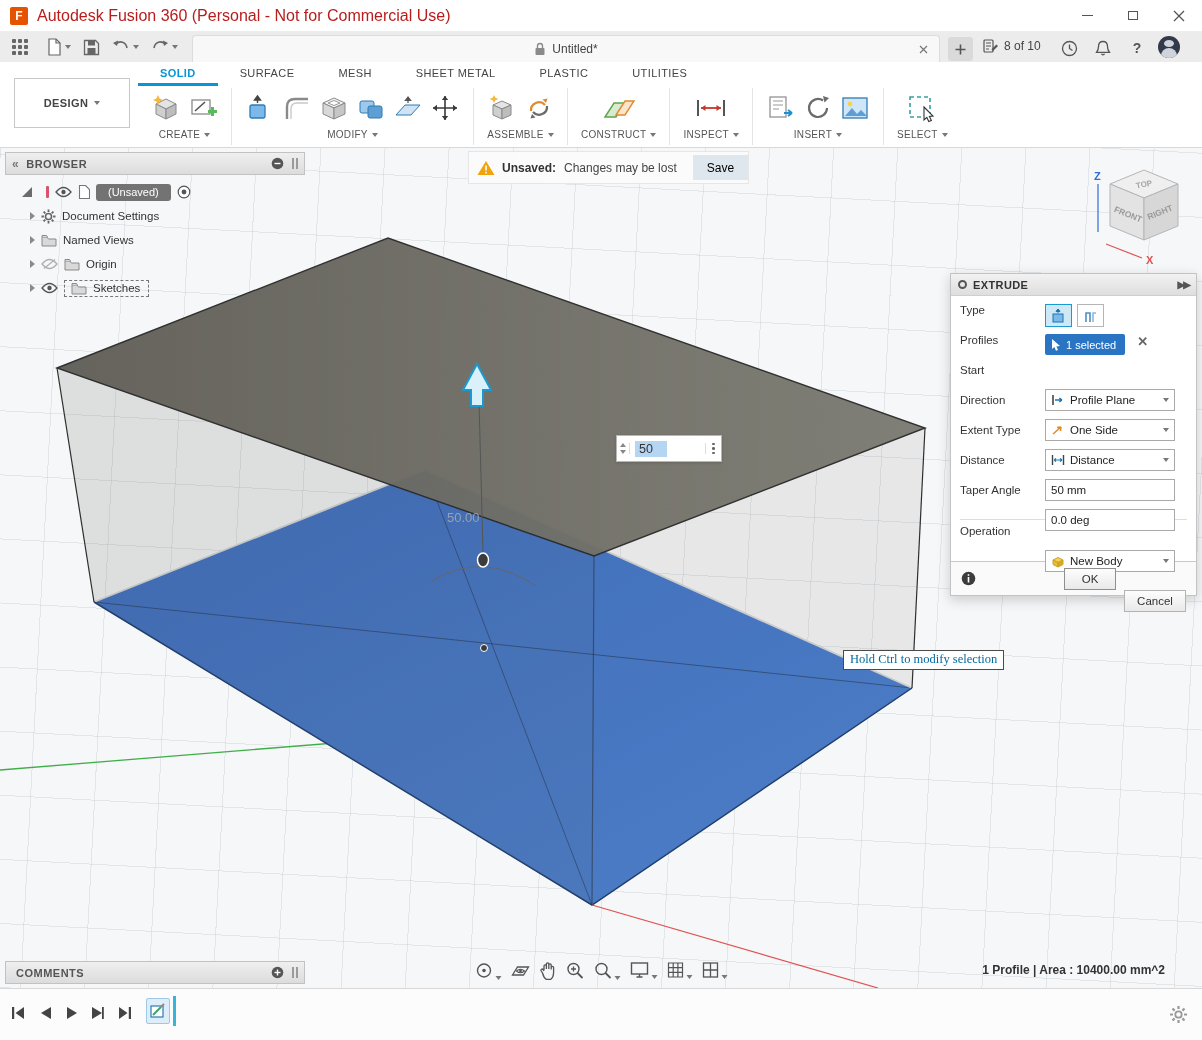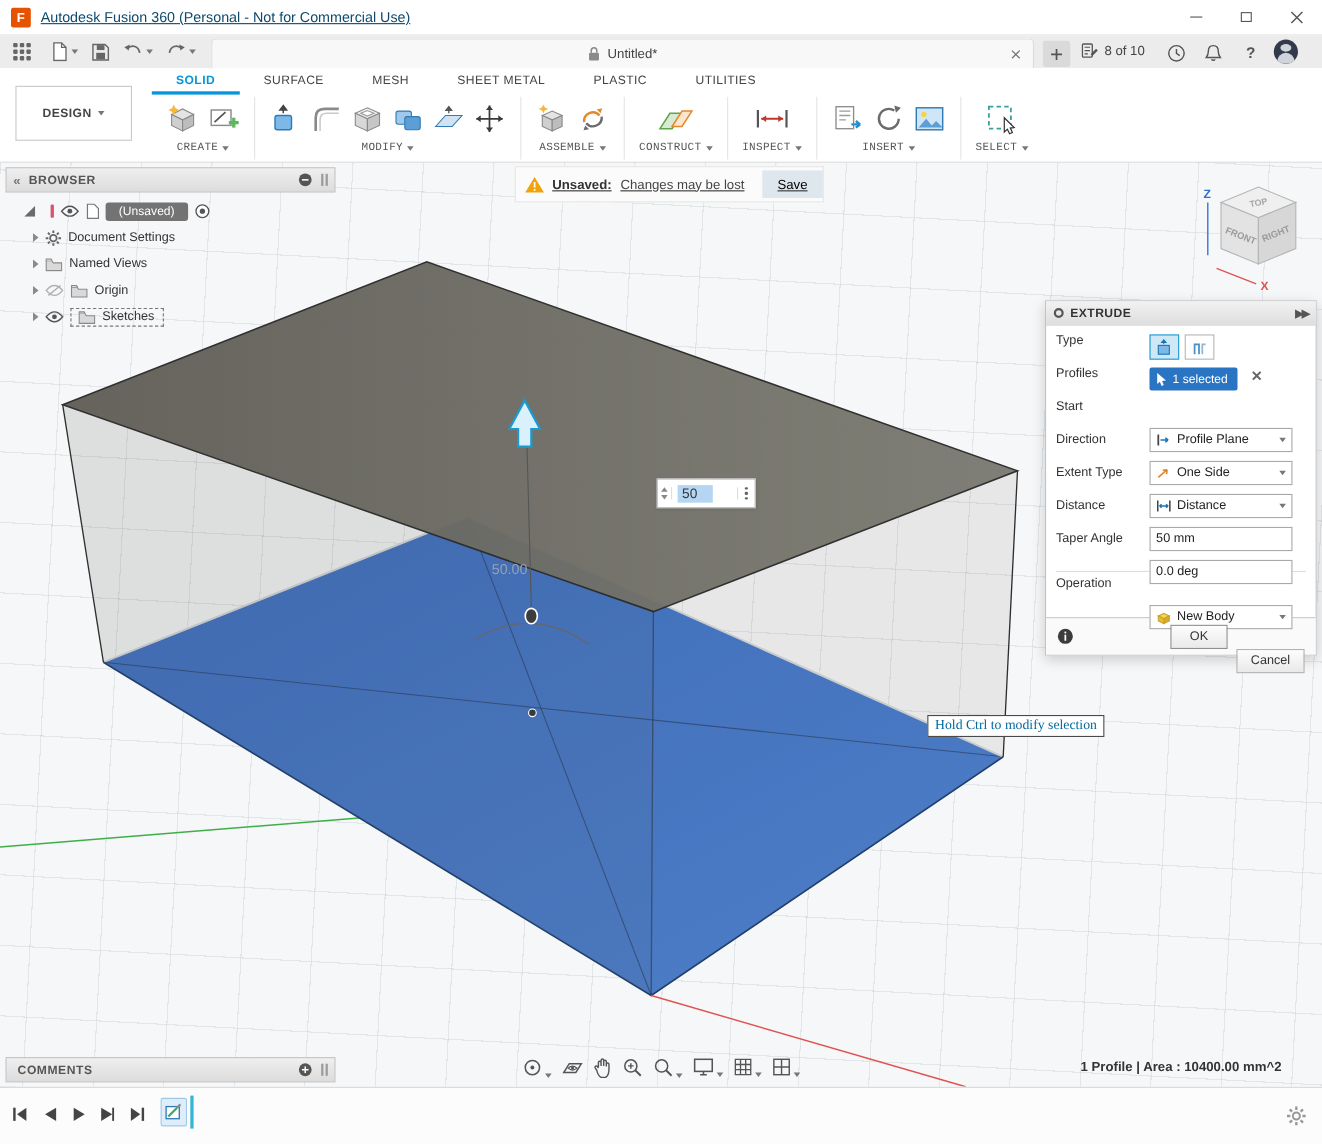--- a/index.html
+++ b/index.html
@@ -3,21 +3,21 @@
 <meta charset="utf-8">
 <style>
   * { margin:0; padding:0; box-sizing:border-box; }
   html,body { width:1202px; height:1040px; }
   body { font-family:"Liberation Sans", sans-serif; font-size:12px; color:#333; background:#fff; overflow:hidden; }
   #app { position:relative; width:1202px; height:1040px; background:#fff; }
 
   
   .titlebar { position:absolute; left:0; top:0; width:100%; height:32px; background:#fff; display:flex; align-items:center; border-bottom:1px solid #ededed; }
   .app-logo { width:18px; height:18px; margin:0 9px 0 10px; background:#e65300; border-radius:2px; color:#fff; font-weight:bold; font-size:12px; display:flex; align-items:center; justify-content:center; }
-  .titlebar-title { color:#0c4a6e; font-size:13px;text-decoration:underline; }
+  .titlebar-title { color:#b91c1c; font-size:16px; }
   .win-controls { margin-left:auto; display:flex; }
   .win-btn { width:46px; height:31px; display:flex; align-items:center; justify-content:center; color:#555; }
   .min-glyph { width:11px; height:1px; background:#555; }
   .max-glyph { width:10px; height:9px; border:1px solid #555; }
 
   
   .quickbar { position:absolute; left:0; top:32px; width:100%; height:30px; background:#ececec; display:flex; align-items:center; }
   .qb-icon { height:26px; display:flex; align-items:center; justify-content:center; gap:3px; padding:0 6px; color:#555; }
   .apps-grid { display:grid; grid-template-columns:repeat(3,4px); grid-template-rows:repeat(3,4px); gap:2px; margin:0 6px; }
   .apps-grid i { width:4px; height:4px; background:#666; border-radius:1px; }
@@ -27,27 +27,27 @@
   .new-tab-btn { position:absolute; left:948px; top:5px; width:25px; height:24px; background:#dadada; border-radius:3px; display:flex; align-items:center; justify-content:center; }
   .job-status { position:absolute; left:983px; top:6px; display:flex; align-items:center; gap:5px; color:#444; font-size:12px; }
   .tr-icon { position:absolute; top:6px; width:22px; height:20px; display:flex; align-items:center; justify-content:center; color:#555; }
   .help-btn { font-size:14px; font-weight:bold; color:#555; }
   .avatar { position:absolute; left:1158px; top:4px; width:22px; height:22px; border-radius:50%; background:#32394a; overflow:hidden; }
   .avatar i { position:absolute; left:6px; top:4px; width:10px; height:7px; border-radius:50%; background:#cfd4dc; }
   .avatar b { position:absolute; left:3px; top:12px; width:16px; height:10px; border-radius:8px 8px 0 0; background:#cfd4dc; }
 
   
   .ribbon { position:absolute; left:0; top:62px; width:100%; height:86px; background:#fff; border-bottom:1px solid #d8d8d8; }
-  .design-box { position:absolute; left:14px; top:16px; width:106px; height:50px; border:1px solid #c8c8c8; background:#fff; display:flex; align-items:center; justify-content:center; gap:6px; font-size:11px; font-weight:bold; color:#444; letter-spacing:.4px; }
+  .design-box { position:absolute; left:14px; top:16px; width:116px; height:50px; border:1px solid #c8c8c8; background:#fff; display:flex; align-items:center; justify-content:center; gap:6px; font-size:11px; font-weight:bold; color:#444; letter-spacing:.4px; }
   .ribbon-right { margin-left:138px; height:100%; display:flex; flex-direction:column; }
   .ribbon-tabs { height:24px; display:flex; align-items:flex-end; }
   .ribbon-tab { padding:3px 22px 4px; font-size:11px; letter-spacing:.4px; color:#444; border-bottom:3px solid transparent; white-space:nowrap; }
   .ribbon-tab.active { color:#0696d7; border-bottom-color:#0696d7; font-weight:bold; }
   .ribbon-groups { flex:1; display:flex; align-items:stretch; }
-  .rgroup { display:flex; flex-direction:column; align-items:center; justify-content:flex-start; padding:2px 13px 0;font-family:Liberation Mono, monospace; }
+  .rgroup { display:flex; flex-direction:column; align-items:center; justify-content:flex-start; padding:2px 13px 0; }
   .rgroup-icons { height:40px; display:flex; align-items:center; gap:7px; }
   .rgroup-label { margin-top:1px; font-size:10px; color:#555; letter-spacing:.3px; display:flex; align-items:center; gap:4px; }
   .vsep { width:1px; background:#e4e4e4; margin:2px 0; }
   .caret-down { width:0; height:0; border-left:3.5px solid transparent; border-right:3.5px solid transparent; border-top:4px solid #777; }
 
   
   .canvas { position:absolute; left:0; top:148px; width:1202px; height:840px;
     background-color:#f6f7f8;
     background-image:
       repeating-linear-gradient(93deg, rgba(150,163,175,.20) 0 1px, transparent 1px 64px),
@@ -64,21 +64,21 @@
   .hdr-grip i { width:2px; height:11px; background:#9a9a9a; }
   .hdr-spacer { flex:1; }
   .btree { position:absolute; left:8px; top:32px; width:296px; font-size:11.5px; color:#333; }
   .trow { height:24px; display:flex; align-items:center; gap:6px; }
   .tw-caret { width:0; height:0; border-top:4px solid transparent; border-bottom:4px solid transparent; border-left:5px solid #8a8a8a; margin-left:22px; }
   .root-chip { background:#737373; color:#fff; border-radius:3px; padding:2px 12px 3px; font-size:11px; }
   .mod-flag { width:3px; height:12px; background:#d9536b; border-radius:1px; margin-left:8px; }
   .dashed-sel { display:flex; align-items:center; gap:6px; border:1px dashed #777; padding:1px 8px 1px 6px; }
 
   
-  .warnbar { position:absolute; left:468px; top:3px; height:33px; display:flex; align-items:center; background:rgba(251,251,251,.95); border:1px solid #e6e6e6; padding-left:8px;text-decoration:underline; }
+  .warnbar { position:absolute; left:468px; top:3px; height:33px; display:flex; align-items:center; background:rgba(251,251,251,.95); border:1px solid #e6e6e6; padding-left:8px; }
   .warn-label { font-weight:bold; color:#333; margin:0 8px 0 7px; font-size:12px; }
   .warn-msg { color:#444; margin-right:16px; font-size:12px; }
   .save-chip { height:25px; display:flex; align-items:center; padding:0 14px; background:#dee6ee; color:#000000; font-size:12px; }
 
   
   .dialog { position:absolute; left:950px; top:125px; width:247px; background:#fff; border:1px solid #c3c3c3; box-shadow:0 4px 12px rgba(0,0,0,.18); }
   .dlg-header { height:22px; background:linear-gradient(#f2f2f2,#dedede); border-bottom:1px solid #cfcfcf; display:flex; align-items:center; font-size:11px; font-weight:bold; color:#333; letter-spacing:.4px; }
   .dlg-dot { width:9px; height:9px; border:2px solid #555; border-radius:50%; margin:0 6px 0 7px; }
   .dlg-expand { margin-left:auto; margin-right:7px; color:#555; font-size:10px; letter-spacing:-2px; }
   .dlg-body { padding:8px 9px 6px; }
@@ -91,21 +91,21 @@
   .profile-chip { height:21px; background:#2a74c4; color:#fff; font-size:11px; display:flex; align-items:center; gap:5px; padding:0 9px 0 6px; border-radius:2px; }
   .chip-x { margin-left:12px; color:#666; font-size:13px; font-weight:bold; }
   .dsep { border-top:1px solid #ddd; margin:5px 0; }
   .dlg-footer { border-top:1px solid #c9c9c9; height:34px; display:flex; align-items:center; padding:0 10px; background:#fafafa; }
   .dlg-btn { height:22px; border:1px solid #8f8f8f; background:linear-gradient(#fdfdfd,#e9e9e9); font-size:11.5px; color:#333; display:flex; align-items:center; justify-content:center; }
   .ok-btn { width:52px; margin-left:auto; }
   .cancel-btn { width:62px; margin-left:8px; border-color:#b3b3b3;margin-top:44px; }
 
   
   .tooltip { position:absolute; left:843px; top:502px; border:1px solid #4a4a4a; background:#fff; padding:1px 6px 2px; font:12.5px "Liberation Serif", serif; color:#0369a1; white-space:nowrap; }
-  .dim-input { position:absolute; left:597px; top:287px; width:90px; height:27px; background:#fff; border:1px solid #b7b7b7; box-shadow:0 1px 3px rgba(0,0,0,.15); display:flex;align-items:center; }
+  .dim-input { position:absolute; left:616px; top:287px; width:106px; height:27px; background:#fff; border:1px solid #b7b7b7; box-shadow:0 1px 3px rgba(0,0,0,.15); display:flex;align-items:center; }
   .spin-col { width:13px; border-right:1px solid #ddd; display:flex; flex-direction:column; align-items:center; justify-content:center; gap:3px; }
   .spin-up { width:0;height:0;border-left:3px solid transparent;border-right:3px solid transparent;border-bottom:4px solid #888; }
   .spin-dn { width:0;height:0;border-left:3px solid transparent;border-right:3px solid transparent;border-top:4px solid #888; }
   .dim-val { flex:1; display:flex; align-items:center; padding-left:5px; font-size:12.5px; }
   .dim-val span { background:#b5d6f2; padding:1px 14px 1px 4px; }
   .kebab-col { width:16px; border-left:1px solid #ddd; display:flex; flex-direction:column; align-items:center; justify-content:center; gap:2px; }
   .kebab-col i { width:2.5px; height:2.5px; border-radius:50%; background:#666; }
 
   
   .navbar { position:absolute; left:50%; top:808px; transform:translateX(-50%); height:28px; display:flex; align-items:center; gap:9px; }

